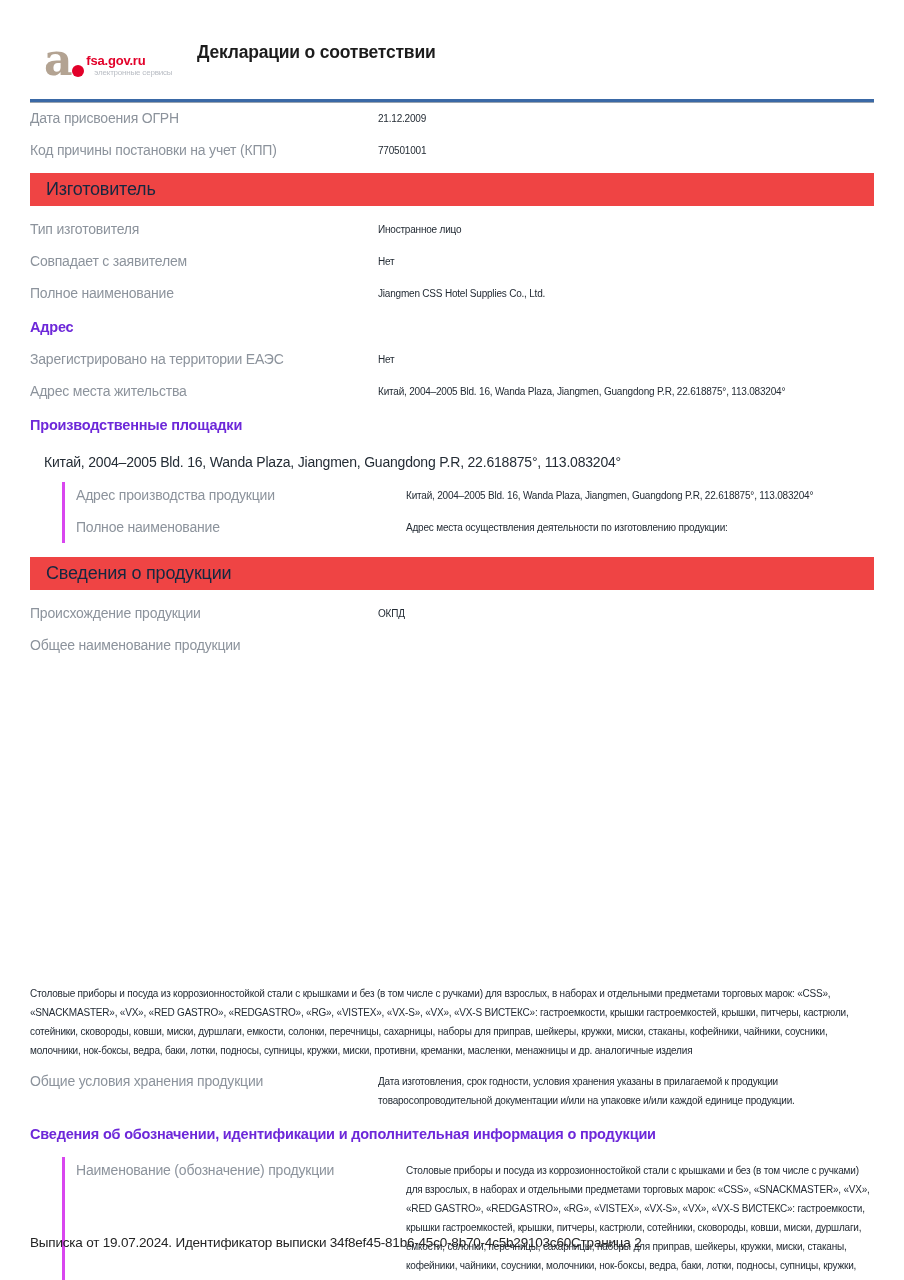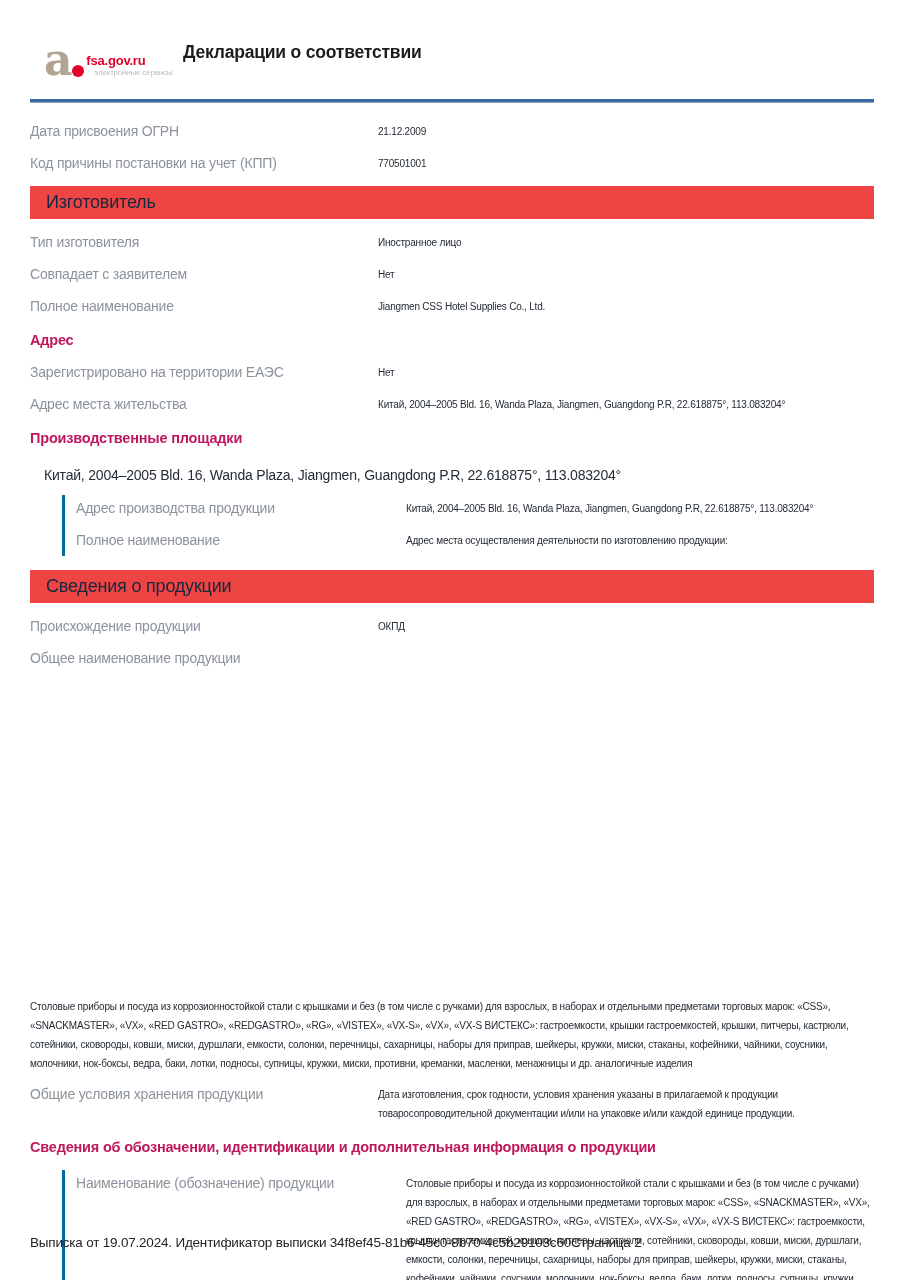--- a/index.html
+++ b/index.html
@@ -23,45 +23,45 @@
     color: #b3a392; position: relative; padding-right: 14px;
   }
   .logo-dot {
     position: absolute; right: 2px; bottom: 3px;
     width: 12px; height: 12px; border-radius: 50%;
     background: #e20029;
   }
   .logo-text { padding-bottom: 2px; }
   .logo-brand { color: #e20029; font-weight: bold; font-size: 13px; line-height: 14px; }
   .logo-tagline { color: #b9bdc4; font-size: 8px; line-height: 10px; margin-left: 8px; }
-  .doc-title { position: absolute; left: 153px; top: 42px; font-size: 17.5px; font-weight: bold; color: #1c1c1c; }
+  .doc-title { position: absolute; left: 167px; top: 42px; font-size: 17.5px; font-weight: bold; color: #1c1c1c; }
 
   
   .top-rule { height: 4px; background: #3a69a6; border-bottom: 1px solid #9aa4b0; }
 
   
   .kv { display: flex; align-items: flex-start; margin-bottom: 13px; }
   .kv .k { width: 348px; flex: 0 0 348px; color: #8c939c; font-size: 14px; line-height: 18px; padding-right: 10px; }
   .kv .v { flex: 1; color: #242c35; font-size: 10px; line-height: 19px; }
-  .rows { padding-top: 19px; }
+  .rows { padding-top: 6px; }
 
   
   .section-header {
     background: #ef4444; color: #152840;
     font-size: 18px; font-weight: normal;
     padding: 6px 16px 6px 16px; margin: 6px 0 14px 0;
   }
 
-  .subhead { font-size: 14.5px; font-weight: bold; color: #be185d; margin: 16px 0 15px 0; }
+  .subhead { font-size: 14.5px; font-weight: bold; color: #6d28d9; margin: 16px 0 15px 0; }
 
   .site-summary { font-size: 14px; line-height: 19px; color: #242c35; margin: 20px 0 10px 14px; }
 
   
   .indent-block {
-    margin-left: 32px; border-left: 3px solid #0369a1;
+    margin-left: 32px; border-left: 3px solid #d946ef;
     padding: 4px 0 2px 11px; margin-bottom: 12px;
   }
   .indent-block .kv .k { width: 330px; flex: 0 0 330px; }
 
   .standards-head { margin-left: 45px; margin-top: 20px; }
 
   
   .doc-footer {
     position: absolute; left: 30px; right: 30px; bottom: 30px;
     display: flex; 

